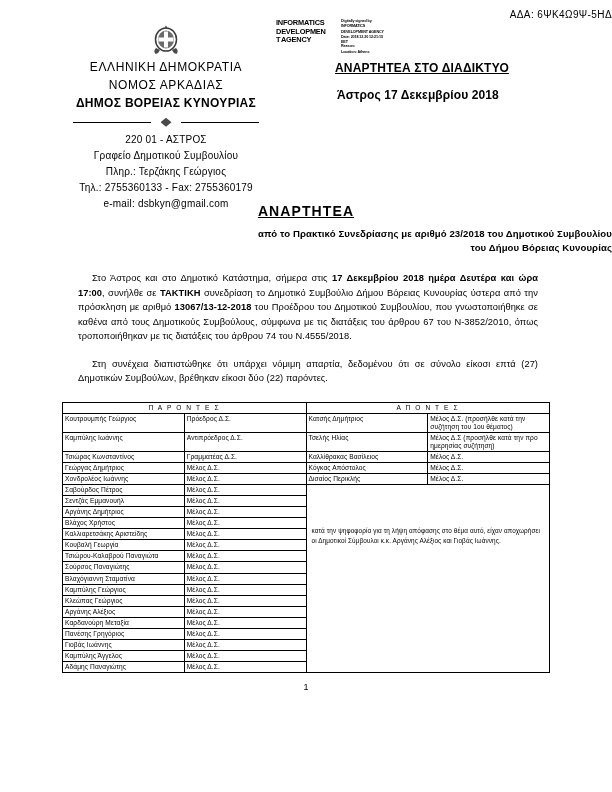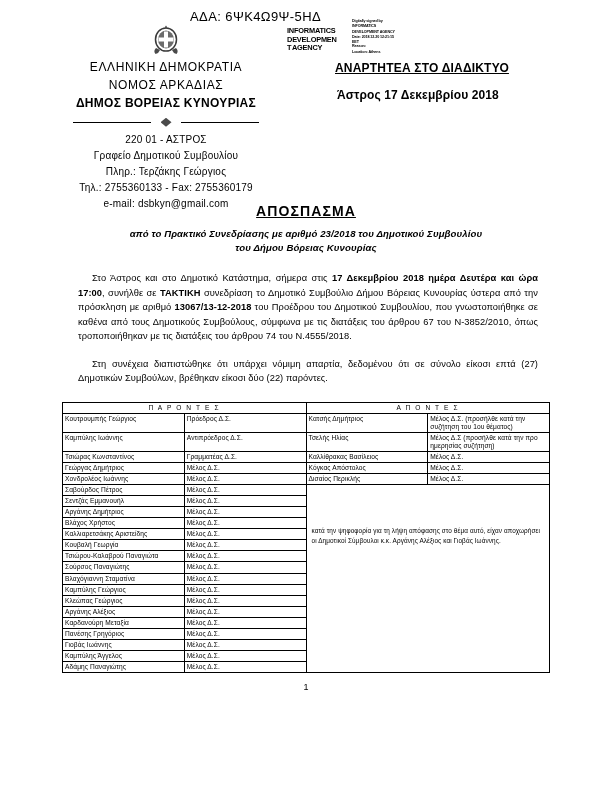--- a/index.html
+++ b/index.html
@@ -18,34 +18,34 @@
     overflow: hidden;
     box-sizing: border-box;
   }
 
   
   .ada-line {
     position: absolute;
     top: 9px;
     left: 0;
     width: 100%;
-    text-align: left;
+    text-align: right;
     padding-left: 190px;
     box-sizing: border-box;
-    font-size: 13px;
+    font-size: 10px;
     letter-spacing: 0.4px;
   }
 
   
   .esign {
     position: absolute;
     top: 19px;
-    left: 287px;
+    left: 276px;
     display: flex;
-    align-items: flex-end;
+    align-items: flex-start;
     gap: 13px;
   }
   .esign-title {
     font-size: 7.4px;
     font-weight: bold;
     line-height: 1.18;
     letter-spacing: -0.2px;
     width: 52px;
     word-spacing: -1px;
   }
@@ -141,26 +141,25 @@
     font-size: 14px;
     font-weight: bold;
     letter-spacing: 1.1px;
     text-decoration: underline;
   }
   .doc-subtitle {
     position: absolute;
     top: 227px;
     left: 0;
     width: 100%;
-    text-align: center;
+    text-align: right;
     font-size: 9.6px;
     font-weight: bold;
     line-height: 1.42;
     letter-spacing: 0.1px;
-    font-style: italic;
   }
 
   
   .body-block {
     position: absolute;
     top: 271px;
     left: 78px;
     width: 460px;
   }
   .para {
@@ -274,21 +273,21 @@
       <div class="bar right"></div>
     </div>
 
     <div class="contact-line">220 01 - ΑΣΤΡΟΣ</div>
     <div class="contact-line">Γραφείο Δημοτικού Συμβουλίου</div>
     <div class="contact-line">Πληρ.: Τερζάκης Γεώργιος</div>
     <div class="contact-line">Τηλ.: 2755360133 - Fax: 2755360179</div>
     <div class="contact-line">e-mail: dsbkyn@gmail.com</div>
   </div>
 
-  <div class="doc-title">ΑΠΟΣΠΑΣΜΑ</div>
+  <div class="doc-title">ΑΝΑΡΤΗΤΕΑ</div>
   <div class="doc-subtitle">
     <div>από το Πρακτικό Συνεδρίασης με αριθμό 23/2018 του Δημοτικού Συμβουλίου</div>
     <div>του Δήμου Βόρειας Κυνουρίας</div>
   </div>
 
   <div class="body-block">
     <p class="para"><span>Στο Άστρος και στο Δημοτικό Κατάστημα, σήμερα στις </span><b>17 Δεκεμβρίου 2018 ημέρα Δευτέρα και ώρα 17:00</b><span>, συνήλθε σε </span><b>ΤΑΚΤΙΚΗ</b><span> συνεδρίαση το Δημοτικό Συμβούλιο Δήμου Βόρειας Κυνουρίας ύστερα από την πρόσκληση με αριθμό </span><b>13067/13-12-2018</b><span> του Προέδρου του Δημοτικού Συμβουλίου, που γνωστοποιήθηκε σε καθένα από τους Δημοτικούς Συμβούλους, σύμφωνα με τις διατάξεις του άρθρου 67 του Ν-3852/2010, όπως τροποποιήθηκαν με τις διατάξεις του άρθρου 74 του Ν.4555/2018.</span></p>
     <p class="para">Στη συνέχεια διαπιστώθηκε ότι υπάρχει νόμιμη απαρτία, δεδομένου ότι σε σύνολο είκοσι επτά (27) Δημοτικών Συμβούλων, βρέθηκαν είκοσι δύο (22) παρόντες.</p>
   </div>
 

